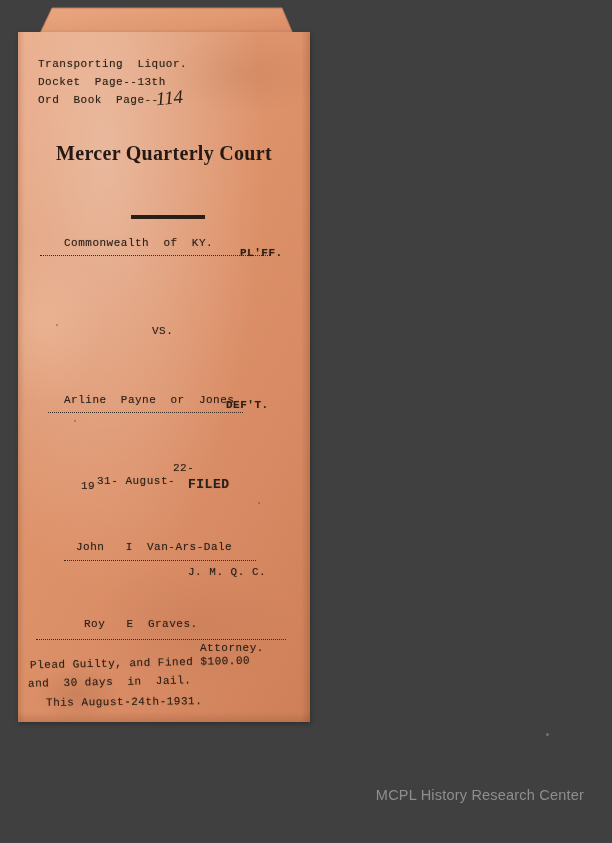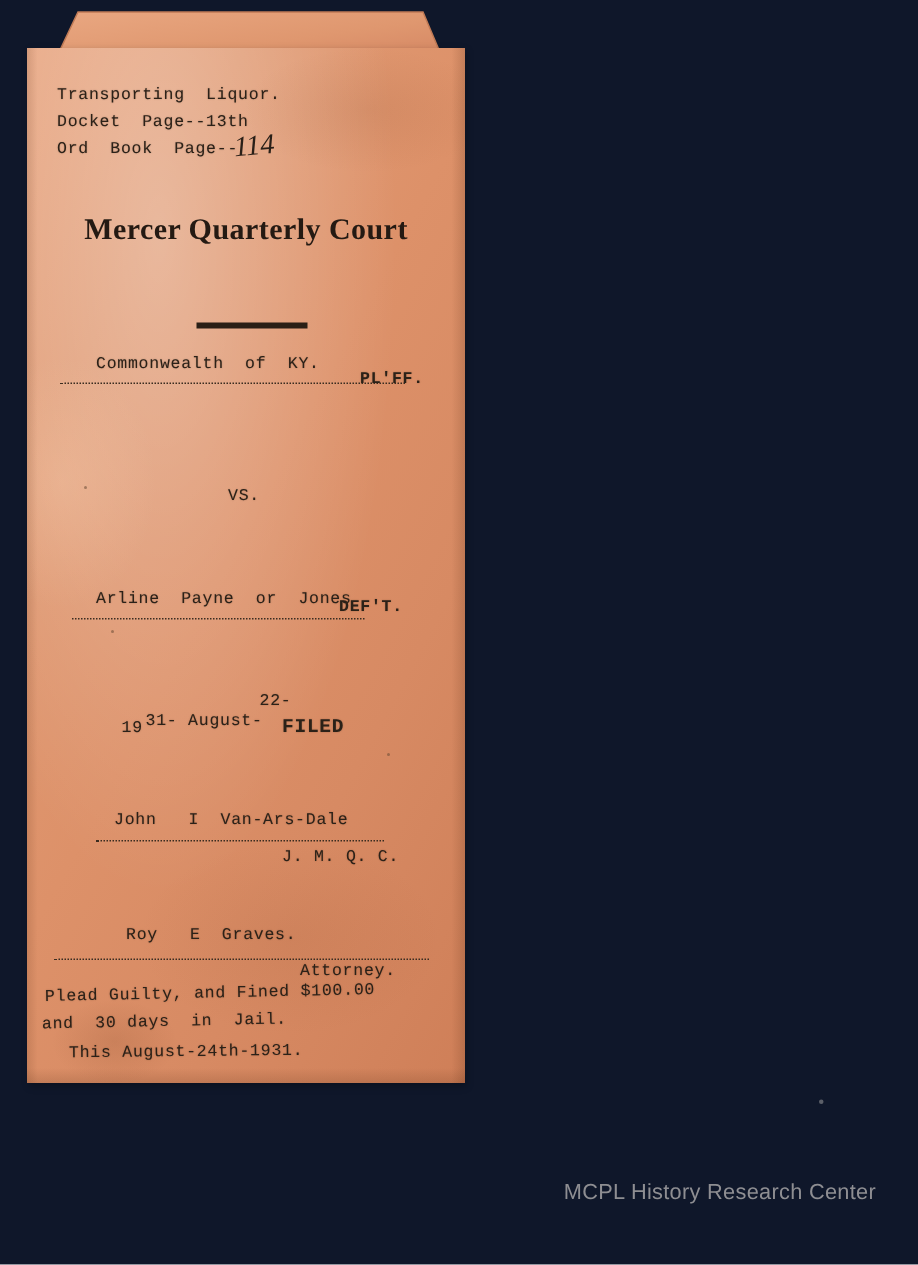--- a/index.html
+++ b/index.html
@@ -13,21 +13,21 @@
     position: relative;
     font-family: "Liberation Sans", sans-serif;
     overflow: hidden;
   }
 
   
   #scan-area {
     position: absolute;
     left: 0; top: 0;
     width: 612px; height: 843px;
-    background: #0f172a;
+    background: #404040;
   }
 
   
   #envelope {
     position: absolute;
     left: 18px;
     top: 6px;
     width: 292px;
     height: 716px;
   }

